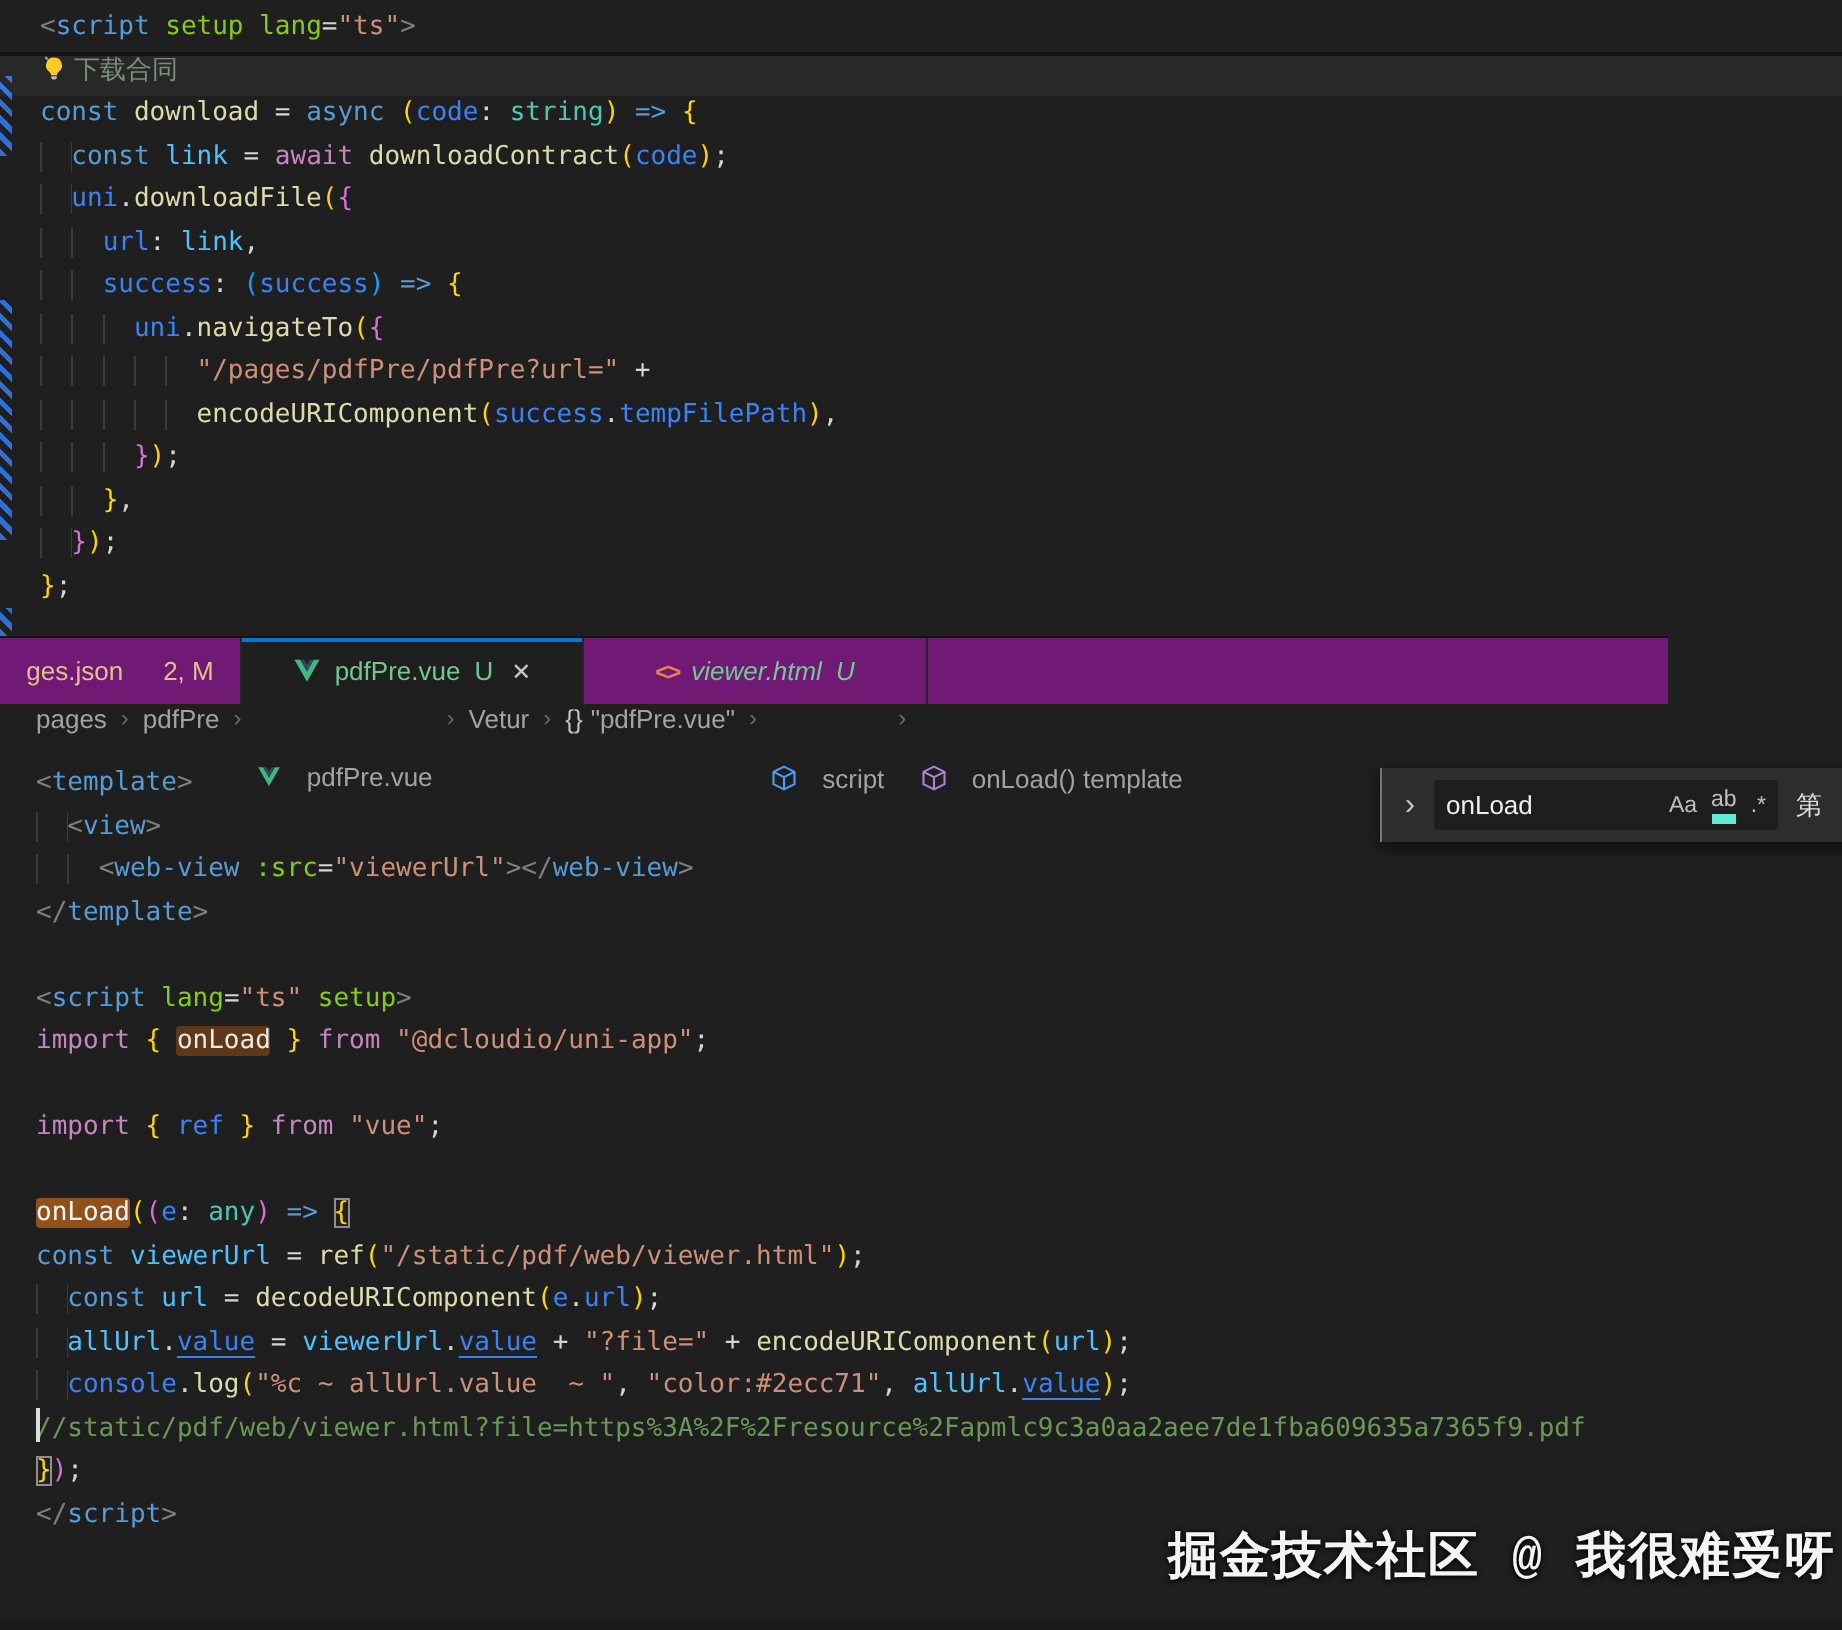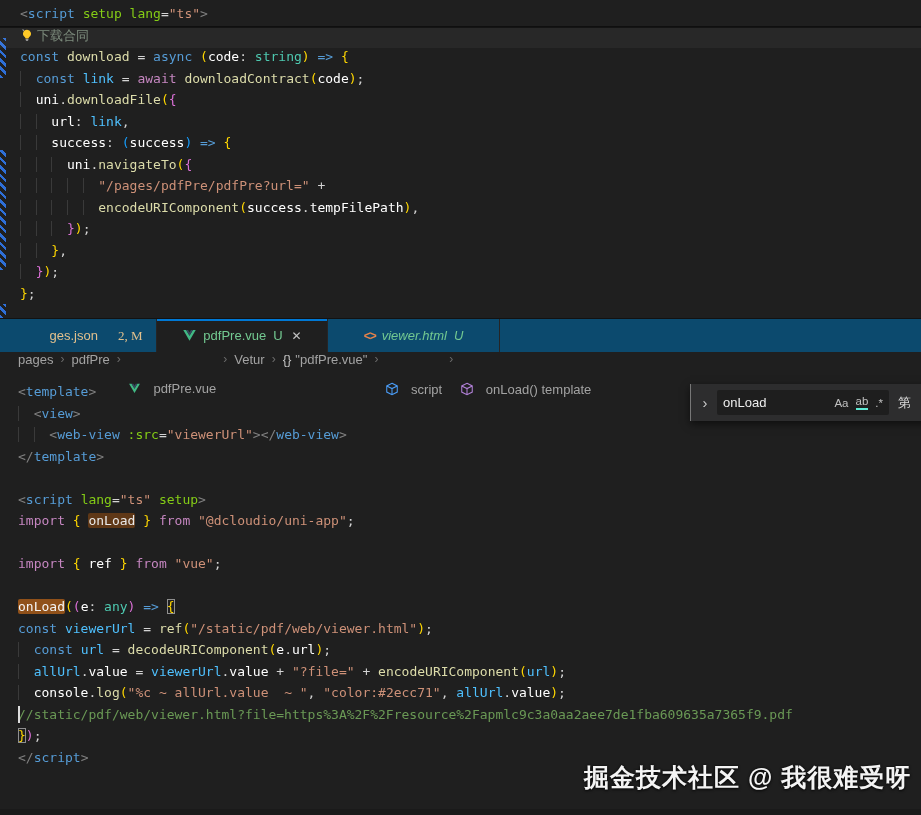--- a/index.html
+++ b/index.html
@@ -10,43 +10,43 @@
   #ed-top{top:0;height:318px;}
   #ed-bot{top:384px;height:426px;}
   .code{position:relative;z-index:2;}
   #ed-top .code{padding-left:20px;padding-top:3px;}
   #ed-bot .code{padding-left:18px;margin-top:-3px;}
   .ln{height:21.5px;line-height:21.5px;white-space:pre;
       font-family:"DejaVu Sans Mono",monospace;font-size:13px;color:#d4d4d4;}
   
   .c-tagp{color:#808080}.c-tag{color:#569cd6}.c-attr{color:#84cc16}
   .c-str{color:#ce9178}.c-kw{color:#569cd6}.c-kwp{color:#c586c0}
-  .c-fn{color:#dcdcaa}.c-v{color:#ffffff}.c-cv{color:#4fc1ff}
+  .c-fn{color:#dcdcaa}.c-v{color:#3b82f6}.c-cv{color:#4fc1ff}
   .c-ty{color:#4ec9b0}.c-pn{color:#d4d4d4}
   .c-b1{color:#ffd700}.c-b2{color:#da70d6}.c-b3{color:#179fff}
   .c-cm{color:#6a9955}.c-cmg{color:#7d8c7d}.c-txt{color:#d4d4d4}
-  .c-u{text-underline-offset:3px;}
+  .c-u{text-decoration:underline;text-underline-offset:3px;}
   .c-m1{background:#5f3817;border-radius:2px;color:#e9e9e9;}
   .c-m2{background:#90511a;border-radius:2px;color:#f5f5f5;}
   .c-bx{outline:1px solid #8f8f8f;outline-offset:-1px;}
   .c-ind{background:repeating-linear-gradient(to right,#3a3a3a 0 1px,transparent 1px 15.66px);}
   .c-cur{display:inline-block;width:2px;height:17px;background:#dddddd;vertical-align:middle;margin-right:-2px;position:relative;top:-1px;}
   
   .stripe{position:absolute;left:0;width:6px;z-index:1;
           background:repeating-linear-gradient(45deg,#2e6fd8 0 2.5px,transparent 2.5px 6px);}
   #stripe1{top:38px;height:40px;} #stripe2{top:150px;height:120px;} #stripe3{top:304px;height:14px;}
   #line2-hl{position:absolute;left:0;top:27px;width:921px;height:21px;background:rgba(255,255,255,.045);z-index:1;}
   #sticky-shadow{position:absolute;left:0;top:25.5px;width:921px;height:2px;background:rgba(0,0,0,.5);z-index:3;}
   
-  #tabbar{position:absolute;left:0;top:318px;width:921px;height:34px;background:#0c4a6e;
-          border-top:1px solid #121212;box-sizing:border-box;display:flex;z-index:4;padding-left:36px;}
+  #tabbar{position:absolute;left:0;top:318px;width:834px;height:34px;background:#701a75;
+          border-top:1px solid #121212;box-sizing:border-box;display:flex;z-index:4;}
   .tab{height:100%;display:flex;align-items:center;box-sizing:border-box;
        border-right:1px solid #252526;font-size:13px;padding:0 10px;}
   #tab-pagesjson{width:121px;justify-content:center;color:#e2c08d;}
-  #tab-pagesjson .badge{margin-left:20px;font-family:Liberation Serif, serif;}
+  #tab-pagesjson .badge{margin-left:20px;}
   #tab-pdfpre{width:171px;background:#1f1f1f;box-shadow:inset 0 2px 0 #0078d4;color:#73c991;justify-content:center;}
   #tab-viewer{width:172px;color:#73c991;font-style:italic;justify-content:center;}
   .tab .fname{margin-left:6px;}
   .tab .badge{margin-left:7px;}
   .tab .close{margin-left:9px;color:#c5c5c5;font-style:normal;font-size:12px;cursor:pointer;}
   .html-ic{color:#e8834a;font-weight:bold;font-style:normal;font-size:12px;letter-spacing:-1px;}
   
   #breadcrumb{position:absolute;left:0;top:352px;width:921px;height:32px;background:#1f1f1f;
               display:flex;align-items:flex-start;padding-left:18px;box-sizing:border-box;
               font-size:13px;color:#a3a3a3;z-index:4;}
@@ -55,25 +55,25 @@
   .braces{color:#c0c0c0;}
   
   #findw{position:absolute;left:690px;top:384px;width:300px;height:37px;background:#2d2d2e;
          border-left:1px solid #777;box-shadow:0 3px 8px rgba(0,0,0,.55);
          display:flex;align-items:center;padding-left:6px;box-sizing:border-box;z-index:6;}
   #find-chevron{color:#cccccc;font-size:15px;width:16px;text-align:center;cursor:pointer;}
   #find-input{margin-left:4px;background:#1e1e1e;height:25px;width:172px;flex:0 0 172px;
               display:flex;align-items:center;padding:0 6px;border-radius:2px;box-sizing:border-box;}
   #find-query{flex:1;color:#eeeeee;font-size:13px;}
   .find-toggle{color:#c0c0c0;font-size:11.5px;margin-left:7px;cursor:pointer;}
-  #toggle-word{border-bottom:2px solid #5eead4;padding-bottom:1px;text-align:right;}
+  #toggle-word{border-bottom:5px solid #5eead4;padding-bottom:1px;text-align:right;}
   #find-result{margin-left:9px;color:#dddddd;font-size:13px;}
   
   #watermark{position:absolute;left:584px;top:761px;font-size:25px;font-weight:bold;color:#f4f4f4;
-             font-family:Liberation Sans, sans-serif;letter-spacing:1px;z-index:5;
+             font-family:Liberation Mono, monospace;letter-spacing:1px;z-index:5;
              text-shadow:0 1px 3px rgba(0,0,0,.8),0 0 2px rgba(0,0,0,.6);}
   #bottom-strip{position:absolute;left:0;top:809px;width:921px;height:6px;background:#1a1a1a;z-index:5;}
   svg{display:block;}
   .ic{flex:0 0 auto;}
 </style>
 </head>
 <body>
 
 <div class="editor" id="ed-top">
   <div class="stripe" id="stripe1"></div>

